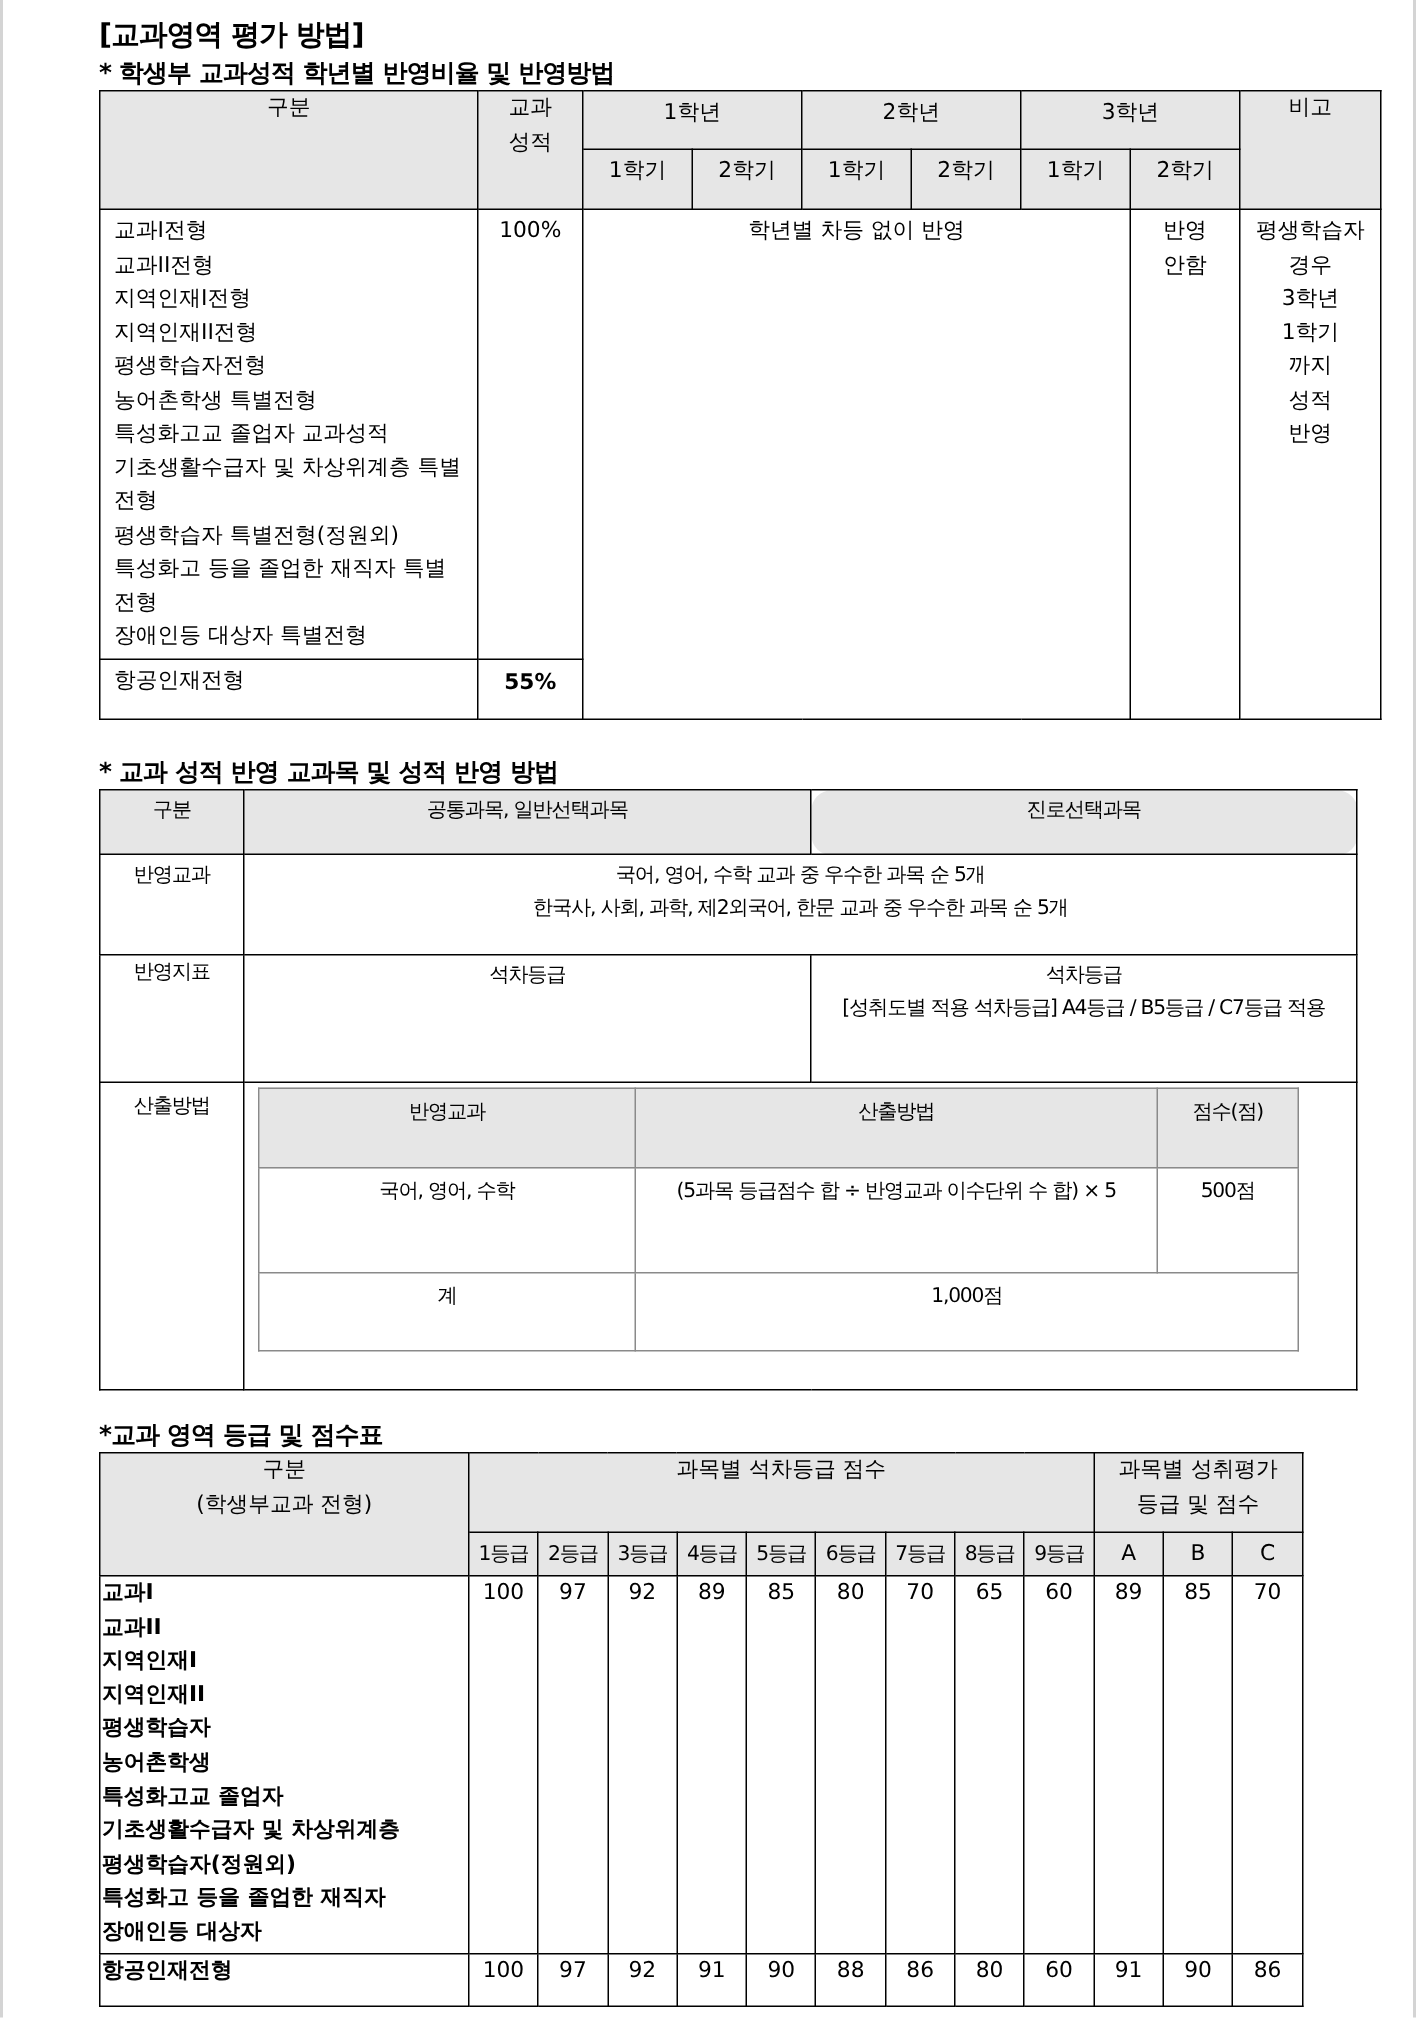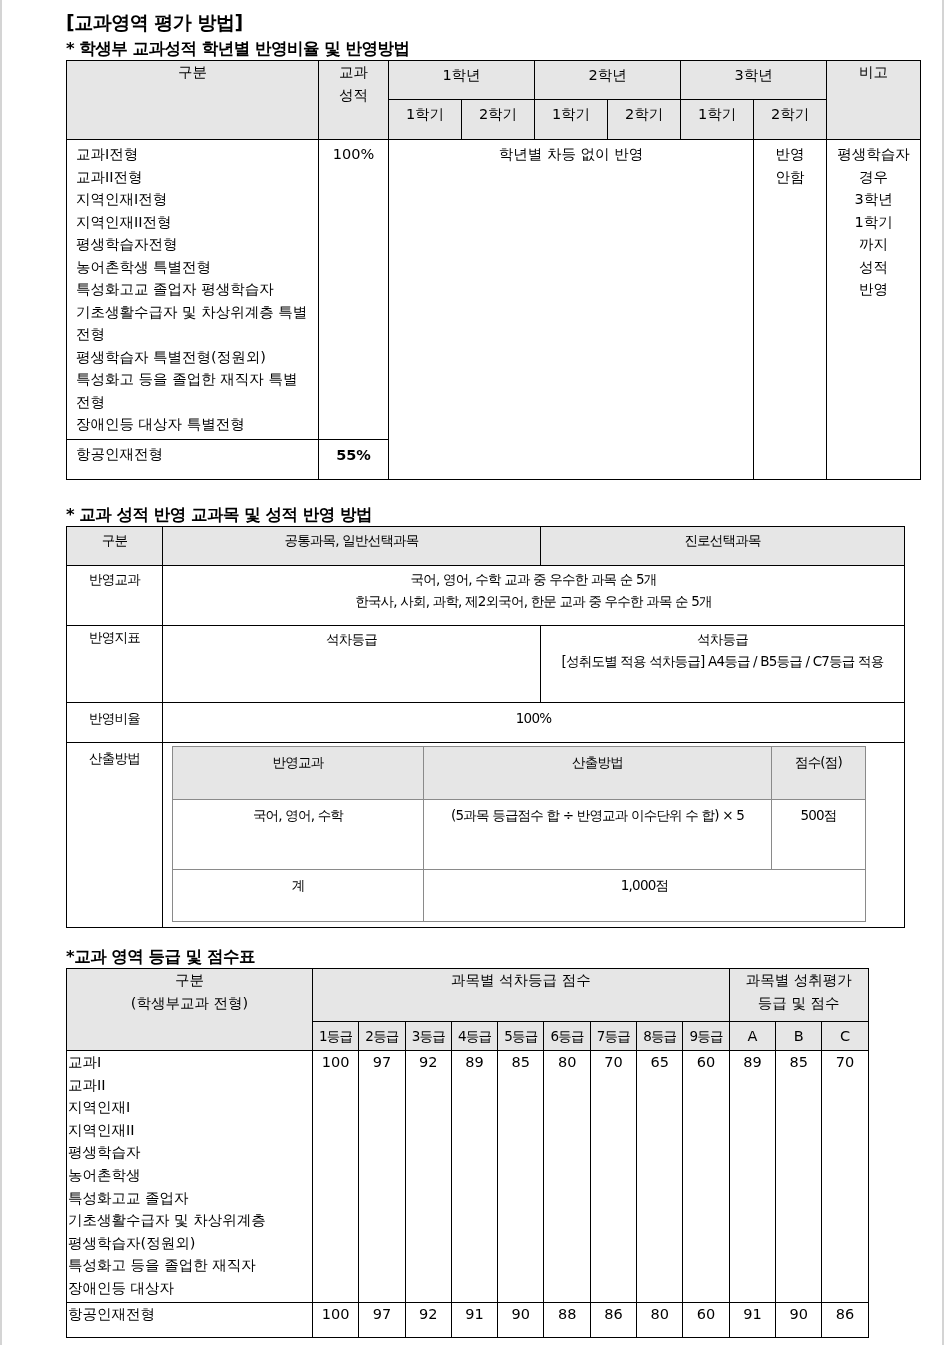--- a/index.html
+++ b/index.html
@@ -16,21 +16,21 @@
   .t1 td { border:1.5px solid #000; font-size:14.5px; line-height:22.5px; }
   .t1 .hd { background:#e6e6e6; }
   .t1 .lt { text-align:left; padding-left:9px; padding-top:3px; }
   .t2 td { border:1.5px solid #000; font-size:13.5px; letter-spacing:-0.8px; line-height:22px; }
   .t2 .hd { background:#e6e6e6; }
   .inner td { border:1px solid #8a8a8a; font-size:13.5px; letter-spacing:-0.8px; }
   .inner .hd { background:#e6e6e6; }
   .t3 td { border:1.5px solid #000; font-size:14.5px; line-height:22.6px; }
   .t3 .hd { background:#e6e6e6; }
   .t3 .gd { font-size:13.5px; letter-spacing:-0.8px; vertical-align:middle; }
-  .t3 .lt { text-align:left; padding-left:1px; }
+  .t3 .lt { text-align:left; padding-left:1px;font-weight:bold; }
   .line { display:block; }
 </style>
 </head>
 <body>
 
 <div class="abs h1">[교과영역 평가 방법]</div>
 
 <div class="abs h2" style="left:64px; top:38px;">* 학생부 교과성적 학년별 반영비율 및 반영방법</div>
 
 <table class="t1" style="left:64px; top:60px; width:854px; height:419px;">
@@ -66,21 +66,21 @@
     <td class="hd" style="padding-top:3px;">2학기</td>
   </tr>
   <tr style="height:300px;">
     <td class="lt">
       <span class="line">교과I전형</span>
       <span class="line">교과II전형</span>
       <span class="line">지역인재I전형</span>
       <span class="line">지역인재II전형</span>
       <span class="line">평생학습자전형</span>
       <span class="line">농어촌학생 특별전형</span>
-      <span class="line">특성화고교 졸업자 평생학습자</span>
+      <span class="line">특성화고교 졸업자 교과성적</span>
       <span class="line">기초생활수급자 및 차상위계층 특별</span>
       <span class="line">전형</span>
       <span class="line">평생학습자 특별전형(정원외)</span>
       <span class="line">특성화고 등을 졸업한 재직자 특별</span>
       <span class="line">전형</span>
       <span class="line">장애인등 대상자 특별전형</span>
     </td>
     <td style="padding-top:3px;">100%</td>
     <td colspan="5" rowspan="2" style="padding-top:3px;">학년별 차등 없이 반영</td>
     <td rowspan="2" style="padding-top:3px;">
@@ -109,40 +109,36 @@
 <table class="t2" style="left:64px; top:526px; width:838px; height:401px;">
   <colgroup>
     <col style="width:96px">
       <col style="width:378px">
       <col style="width:364px">
   </colgroup>
   <tbody>
       <tr style="height:39px;">
     <td class="hd" style="padding-top:2px;">구분</td>
     <td class="hd" style="padding-top:2px;">공통과목, 일반선택과목</td>
-    <td class="hd" style="padding-top:2px;">진로선택과목</td>
+    <td class="hd" style="padding-top:2px;border-radius:13px;">진로선택과목</td>
   </tr>
   <tr style="height:60px;">
     <td style="padding-top:2px;">반영교과</td>
     <td colspan="2" style="padding-top:2px;">
       <span class="line">국어, 영어, 수학 교과 중 우수한 과목 순 5개</span>
       <span class="line">한국사, 사회, 과학, 제2외국어, 한문 교과 중 우수한 과목 순 5개</span>
     </td>
   </tr>
   <tr style="height:77px;">
     <td style="padding-top:2px;font-family:Liberation Mono, monospace;">반영지표</td>
     <td style="padding-top:2px;">석차등급</td>
     <td style="padding-top:2px;">
       <span class="line">석차등급</span>
       <span class="line">[성취도별 적용 석차등급] A4등급 / B5등급 / C7등급 적용</span>
     </td>
-  </tr>
-  <tr style="height:40px;">
-    <td style="padding-top:4px;">반영비율</td>
-    <td colspan="2" style="padding-top:4px;">100%</td>
   </tr>
   <tr style="height:185px;">
     <td style="padding-top:4px;">산출방법</td>
     <td colspan="2" style="position:relative;">
       <table class="inner" style="left:9px; top:3px; width:693px; height:176px;">
         <colgroup>
           <col style="width:251px">
               <col style="width:348px">
               <col style="width:94px">
         </colgroup>

